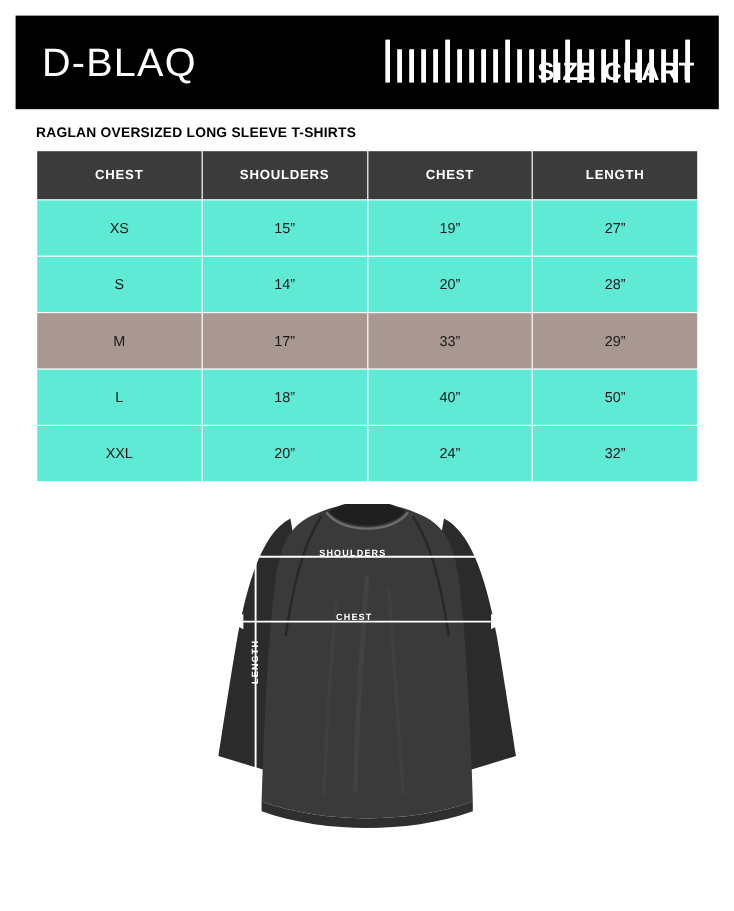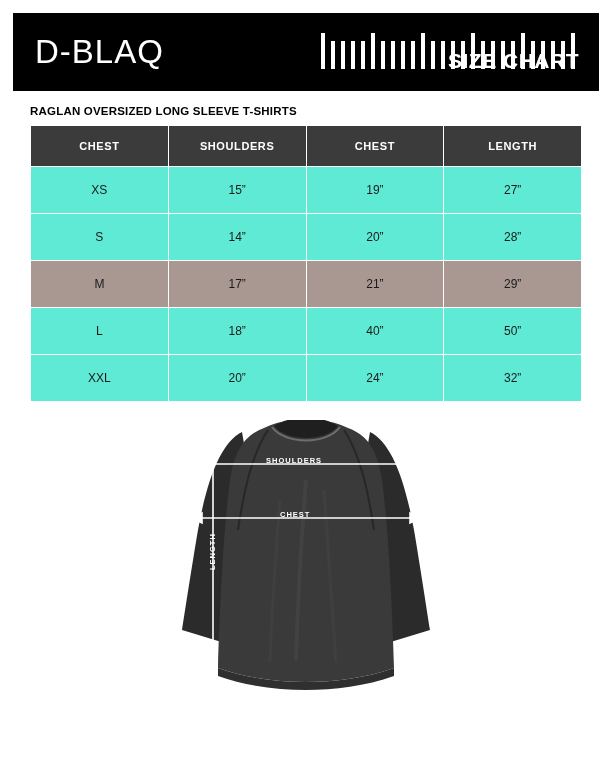--- a/index.html
+++ b/index.html
@@ -190,21 +190,21 @@
         </tr>
         <tr class="row-light">
           <td>S</td>
           <td>14”</td>
           <td>20”</td>
           <td>28”</td>
         </tr>
         <tr class="row-dark">
           <td>M</td>
           <td>17”</td>
-          <td>21”</td>
+          <td>33”</td>
           <td>29”</td>
         </tr>
         <tr class="row-light">
           <td>L</td>
           <td>18”</td>
           <td>40”</td>
           <td>50”</td>
         </tr>
         <tr class="row-light">
           <td>XXL</td>

